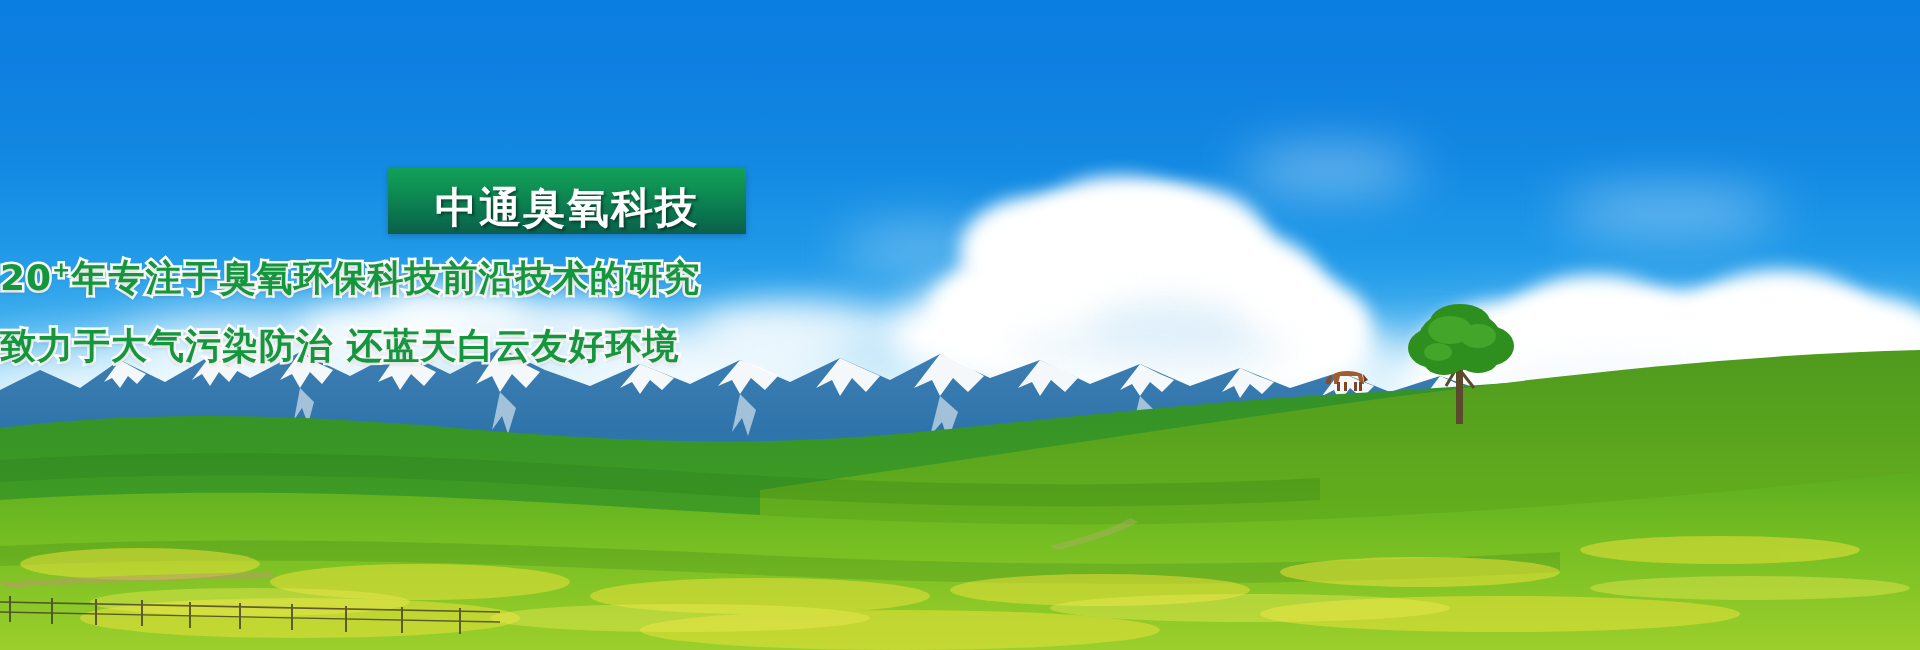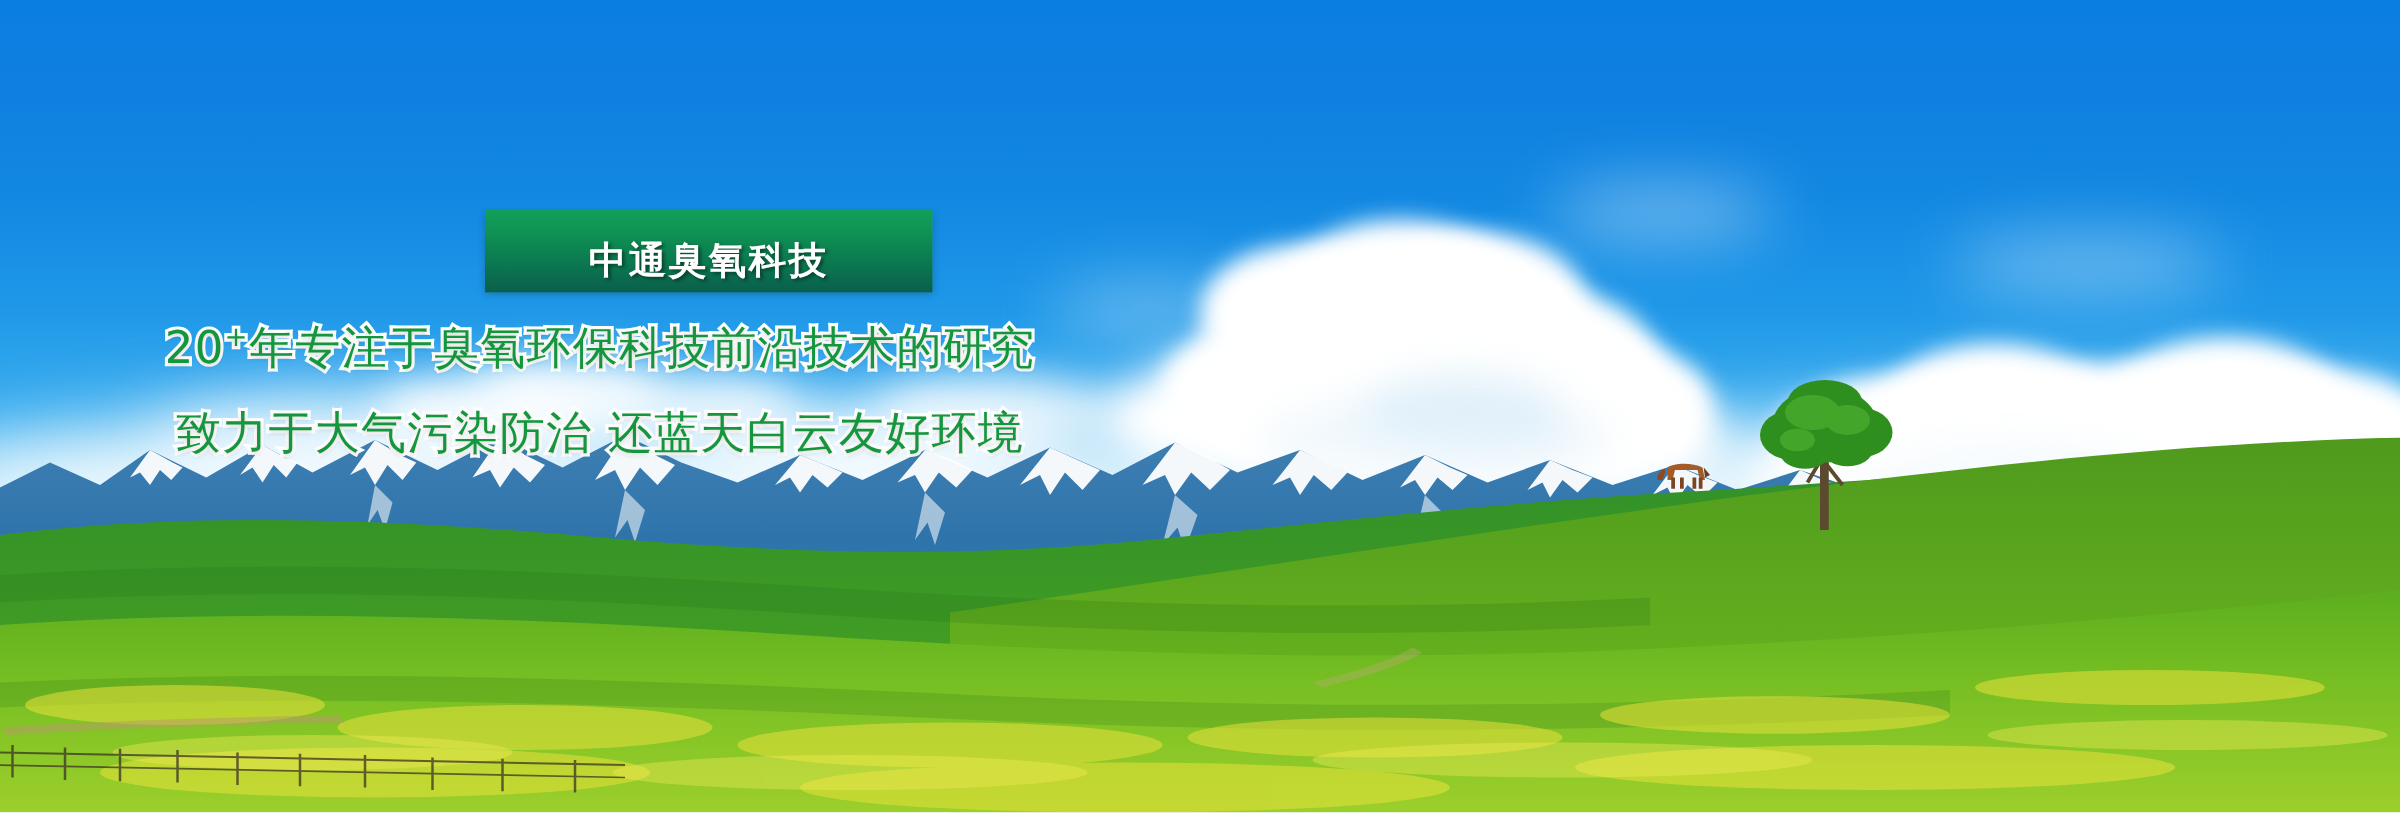--- a/index.html
+++ b/index.html
@@ -34,27 +34,27 @@
   
   .textblock{position:absolute;left:0;top:150px;width:960px;z-index:40;}
   .brandbar{
     position:absolute;left:388px;top:18px;width:358px;height:66px;
     background:linear-gradient(180deg,#12a05a 0%,#0f9154 28%,#0b7a50 62%,#0a5f4c 100%);
     box-shadow:0 2px 6px rgba(0,0,0,.22);
   }
   .brandtext{
     position:absolute;left:0;top:0;width:358px;height:80px;
     display:flex;align-items:center;justify-content:center;
-    color:#ffffff;font-weight:700;font-size:30px;letter-spacing:2px;
+    color:#ffffff;font-weight:700;font-size:42px;letter-spacing:2px;
     text-shadow:2px 2px 3px rgba(0,0,0,.45);
     font-family:"DejaVu Sans","Liberation Sans",sans-serif;
   }
   .tagline{
-    position:absolute;left:0;width:960px;text-align:center;
-    color:#14963f;font-weight:400;font-size:36px;letter-spacing:1px;
+    position:absolute;left:0;width:960px;
+    color:#14963f;font-weight:700;font-size:36px;letter-spacing:1px;
     font-family:"DejaVu Sans","Liberation Sans",sans-serif;
     -webkit-text-stroke:5px #ffffff;
     paint-order:stroke fill;
     text-shadow:0 2px 4px rgba(0,0,0,.18);
     white-space:nowrap;
   }
   .tagline1{top:104px;}
   .tagline2{top:172px;}
   .sup{font-size:22px;vertical-align:super;}
 

